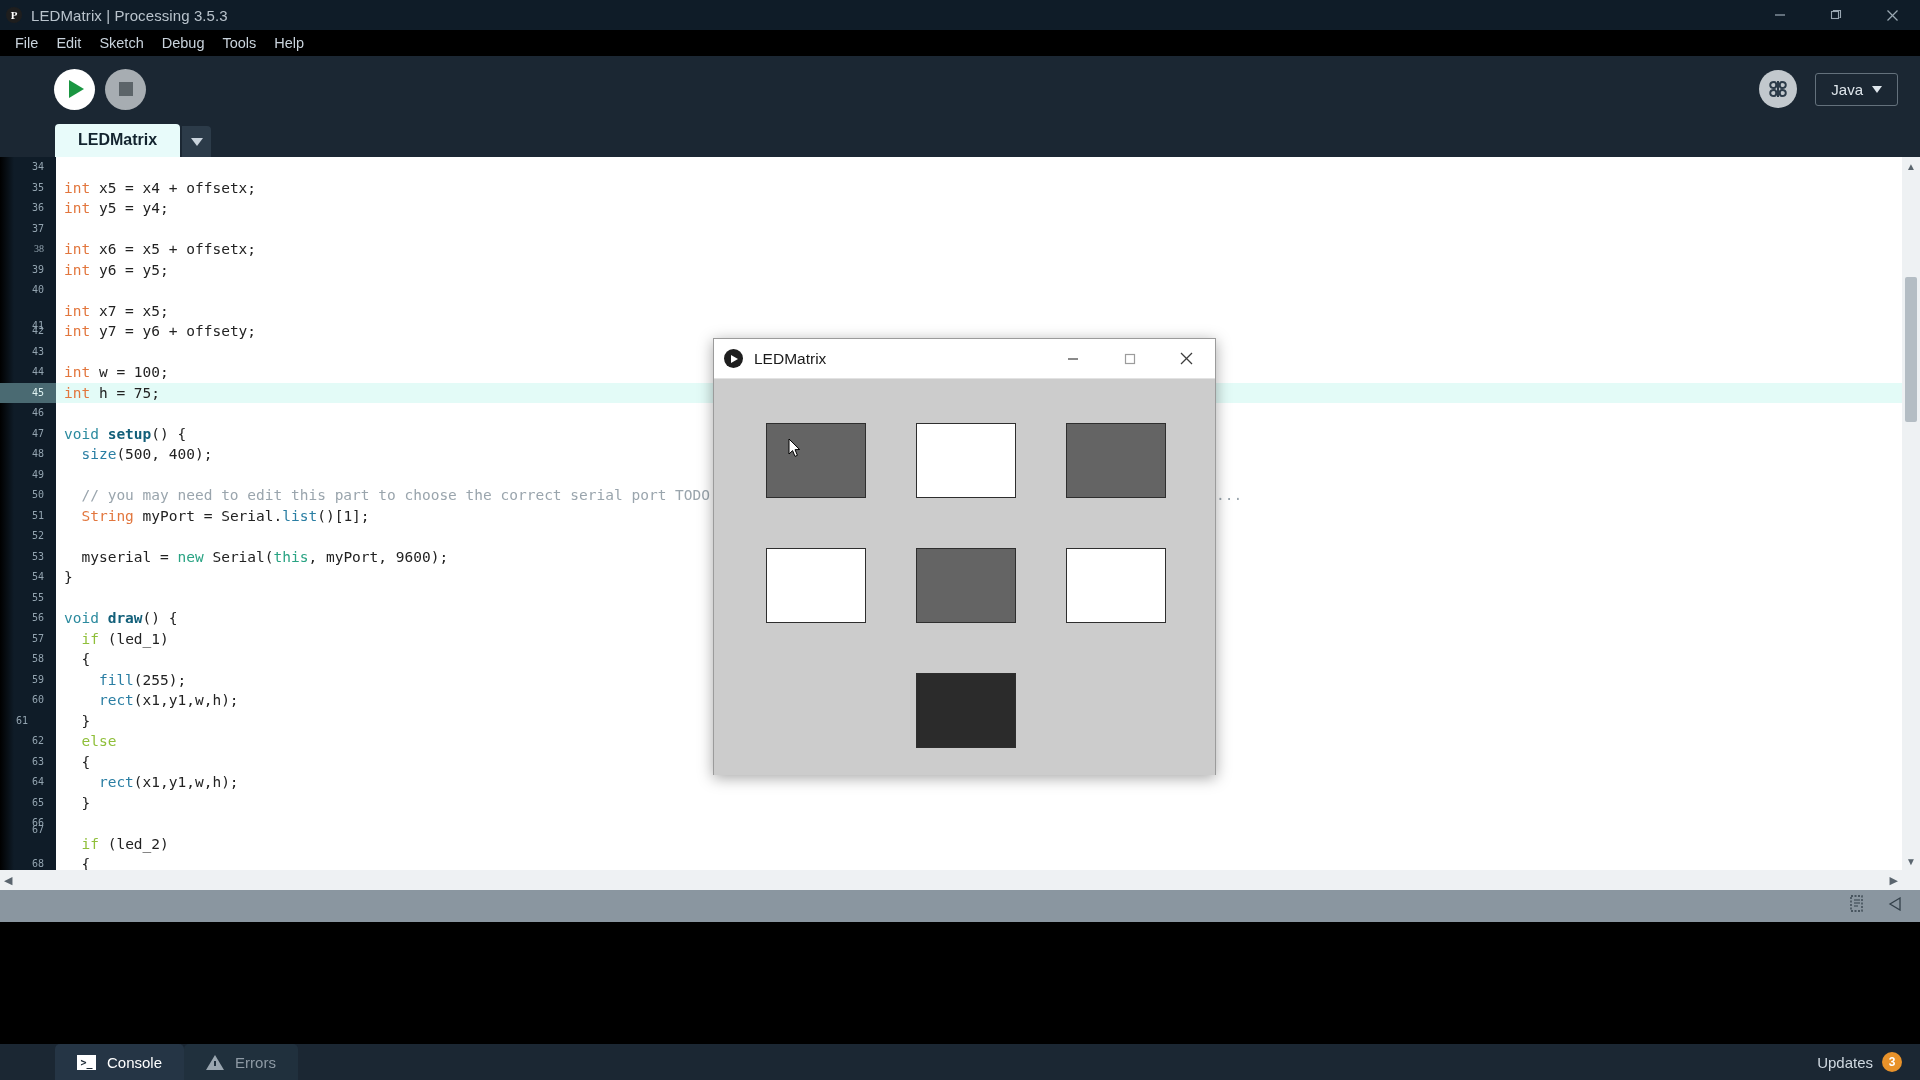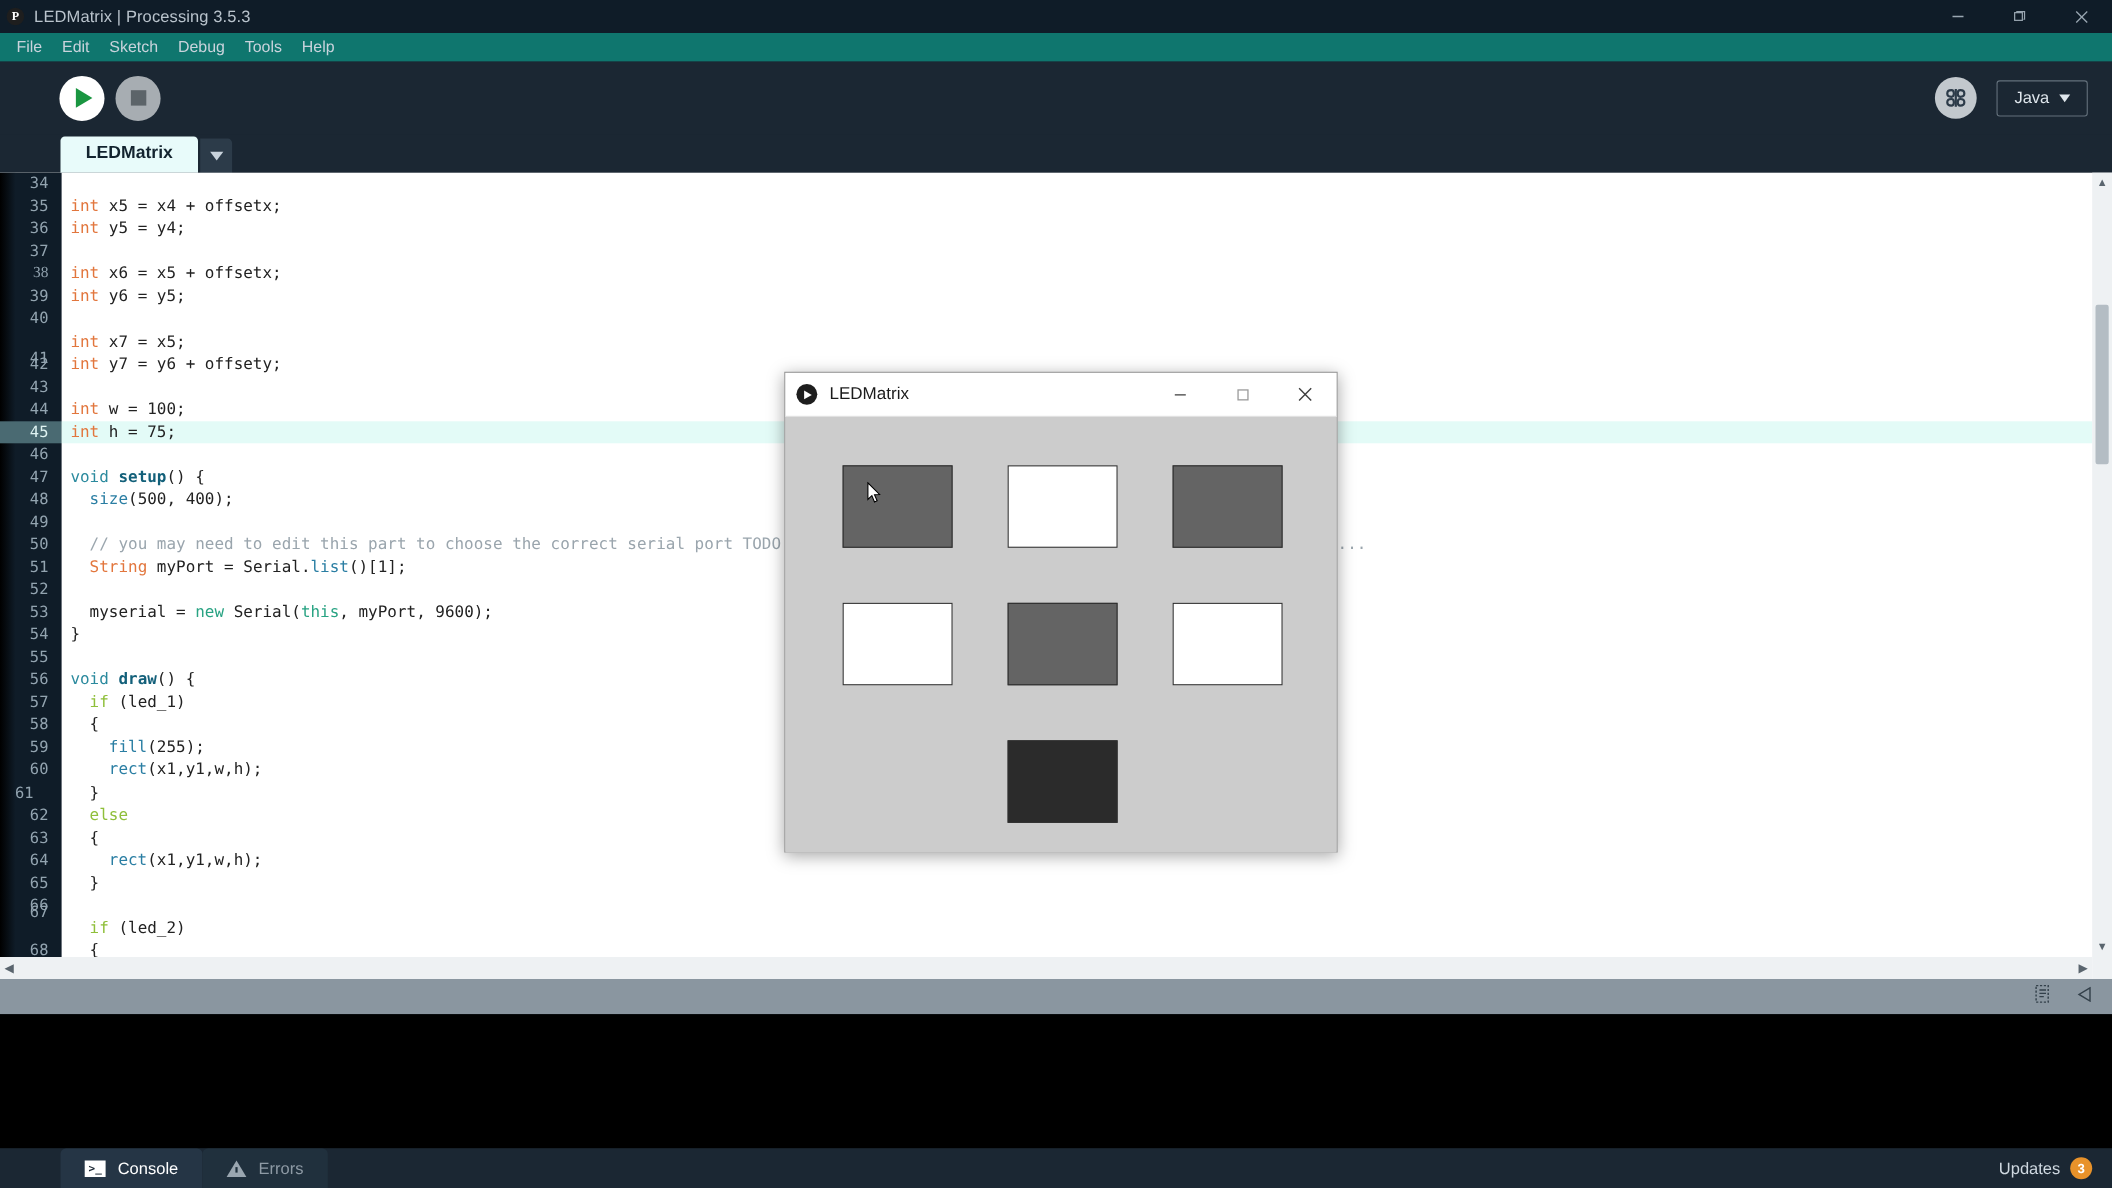--- a/index.html
+++ b/index.html
@@ -26,21 +26,21 @@
   .tb-spacer { flex: 1; }
   .tb-btn {
     width: 56px; height: 30px; display: flex; align-items: center; justify-content: center;
     color: #9aa7b2;
   }
   .tb-btn svg { display:block; }
 
   
   .menubar {
     position: absolute; left: 0; top: 30px; width: 1920px; height: 26px;
-    background: #0f766e; display: flex; align-items: center; padding-left: 6px;
+    background: #000000; display: flex; align-items: center; padding-left: 6px;
   }
   .menu-item {
     color: #c9d3dc; font-size: 14.5px; padding: 2px 9px; white-space: nowrap;
   }
 
   
   .toolbar {
     position: absolute; left: 0; top: 56px; width: 1920px; height: 66px;
     background: #1b2733; display: flex; align-items: center;
   }
@@ -99,21 +99,21 @@
   }
   .codearea { position: absolute; left: 56px; top: 0; right: 0; bottom: 0; }
   .line {
     position: relative; height: 20.5px; line-height: 20.5px;
     font-family: "DejaVu Sans Mono", monospace; font-size: 14.5px; white-space: pre;
     color: #222; padding-left: 8px;
   }
   .lnum {
     position: absolute; height: 20.5px; line-height: 20.5px; width: 56px;
     text-align: right; padding-right: 12px;
-    font-family: "DejaVu Sans Mono", monospace; font-size: 14px; color: #93a4b0;
+    font-family: "DejaVu Sans Mono", monospace; font-size: 10px; color: #93a4b0;
   }
   .hl-row { background: #e3fbf7; }
   .hl-num { background: #4a6a72; color: #dff3f2 !important; }
   .kw  { color: #e2763d; }      
   .kw2 { color: #2b8a9e; }      
   .fn  { color: #13607a; font-weight: bold; }  
   .blu { color: #2a7ea3; }      
   .grn { color: #29a383; }      
   .ctl { color: #8fbf3a; }      
   .cmt { color: #9aa5ad; text-align: center; }

